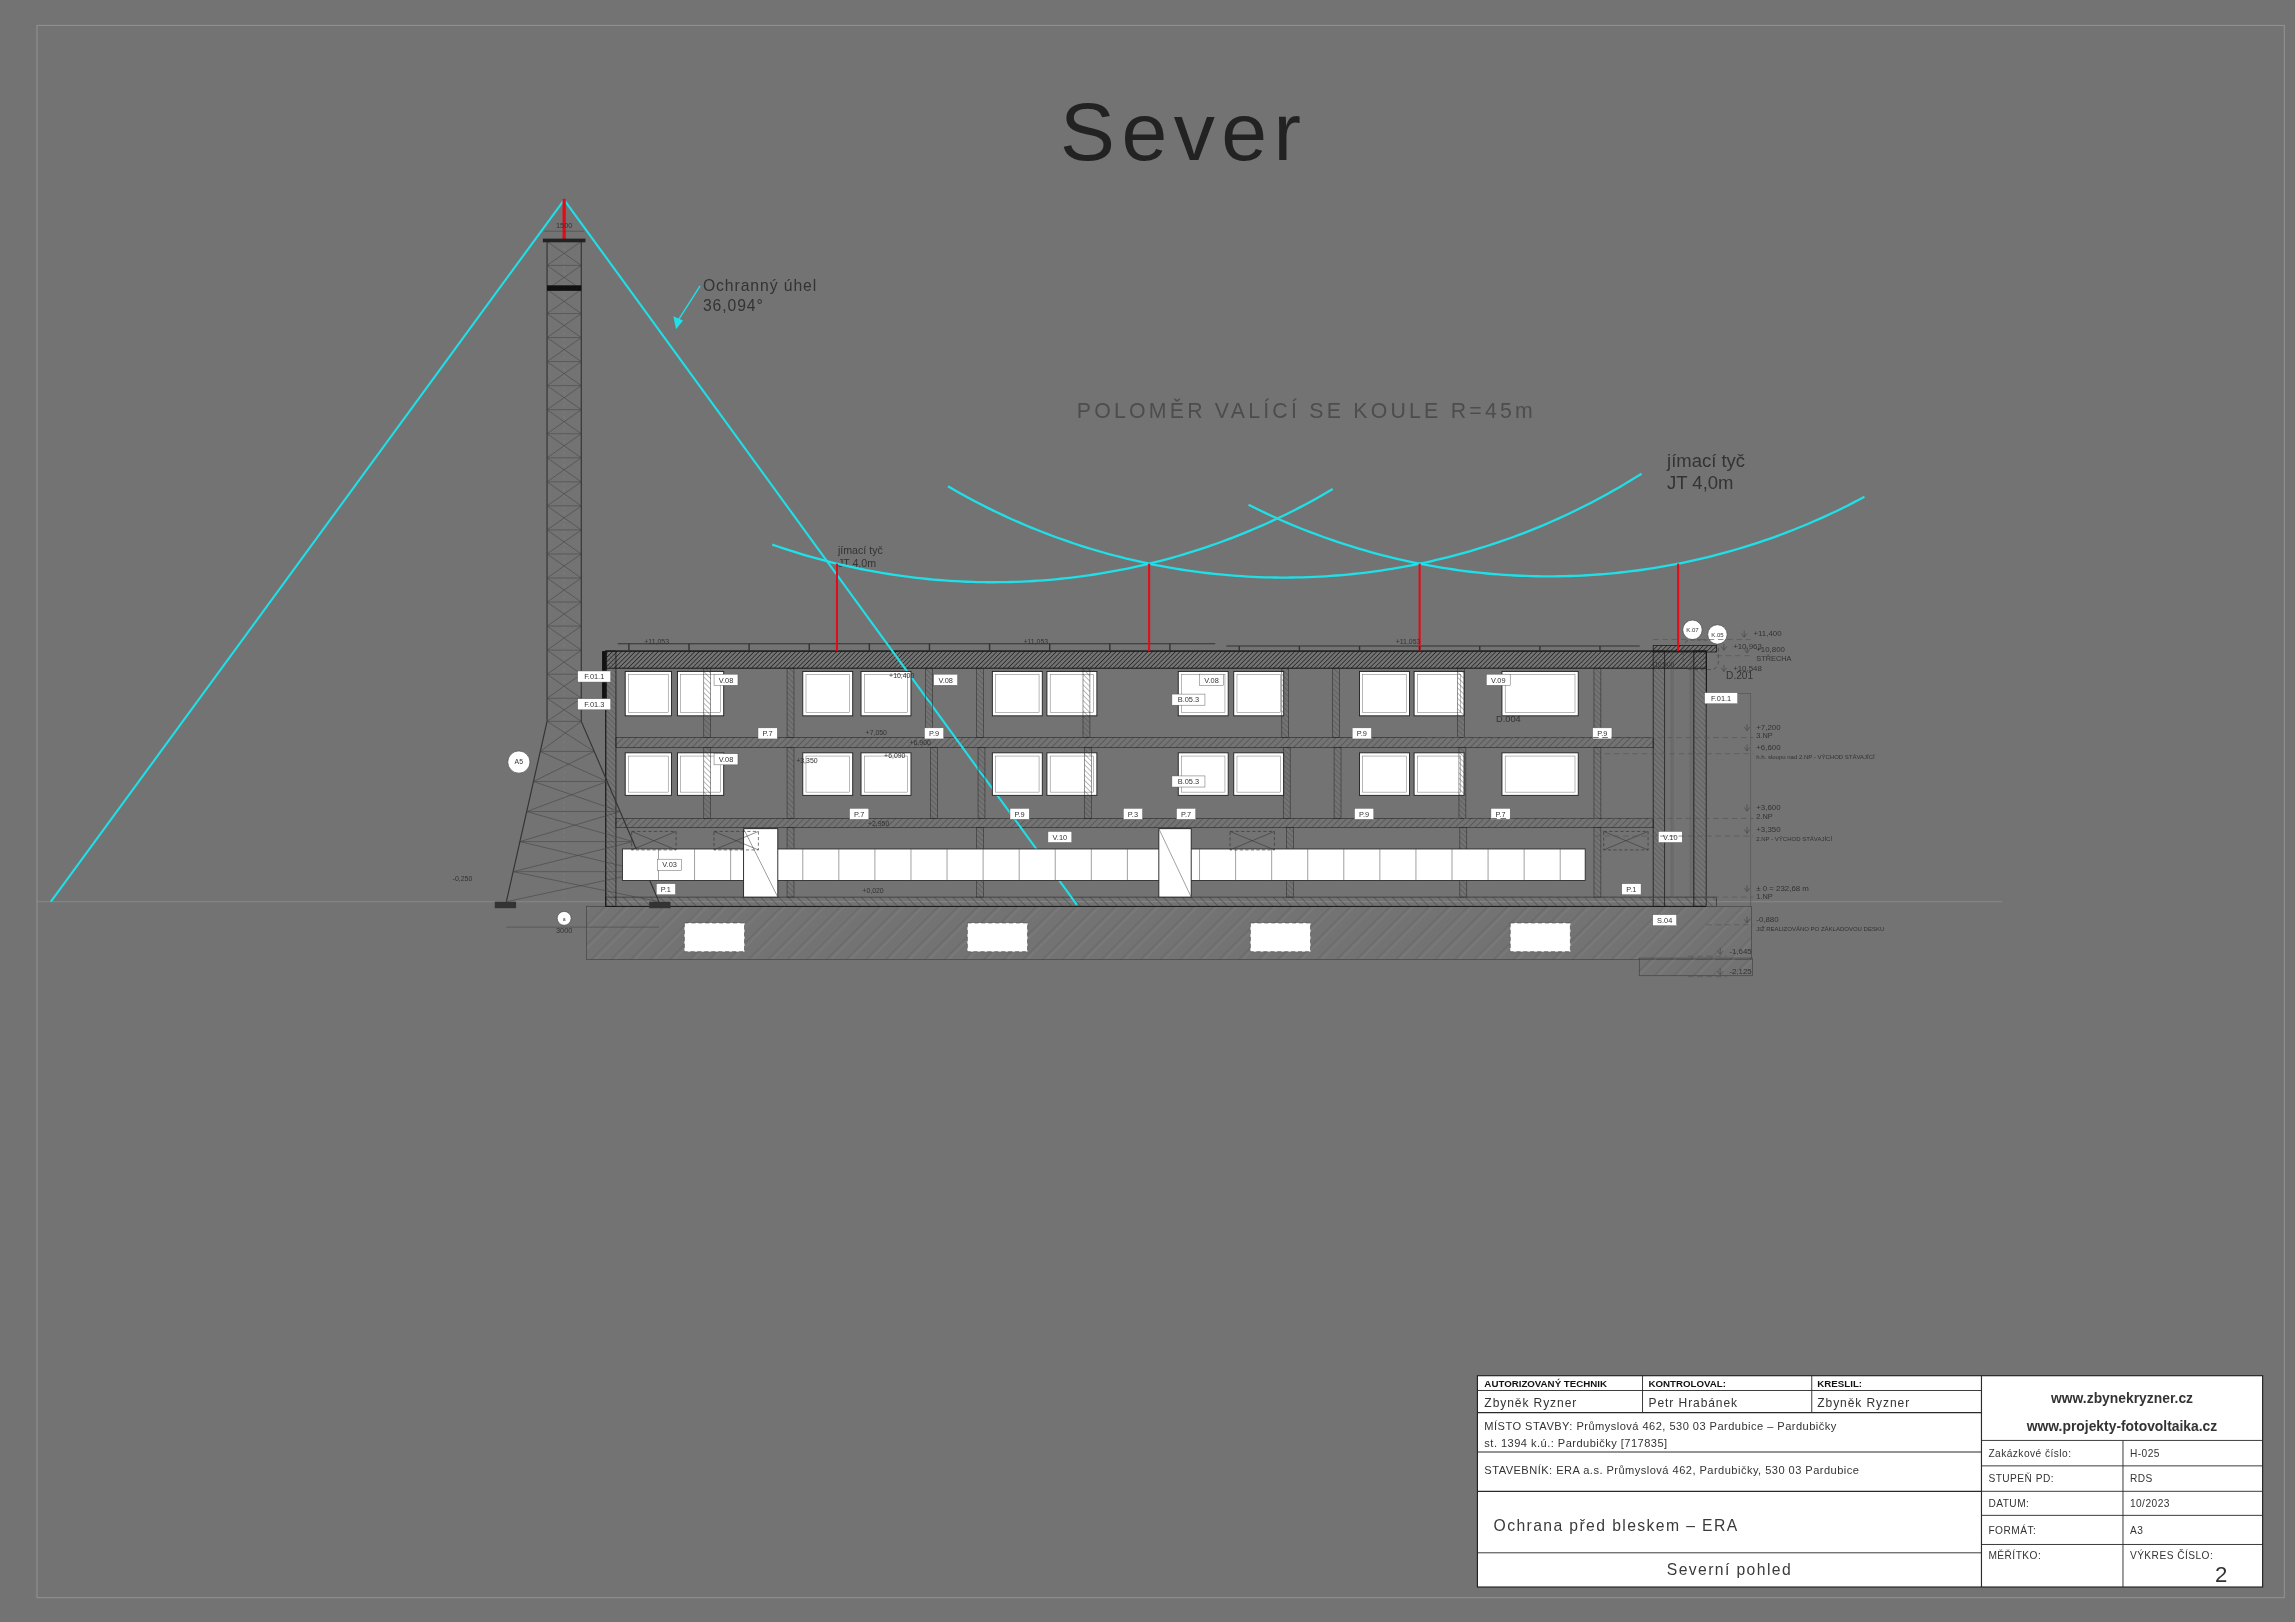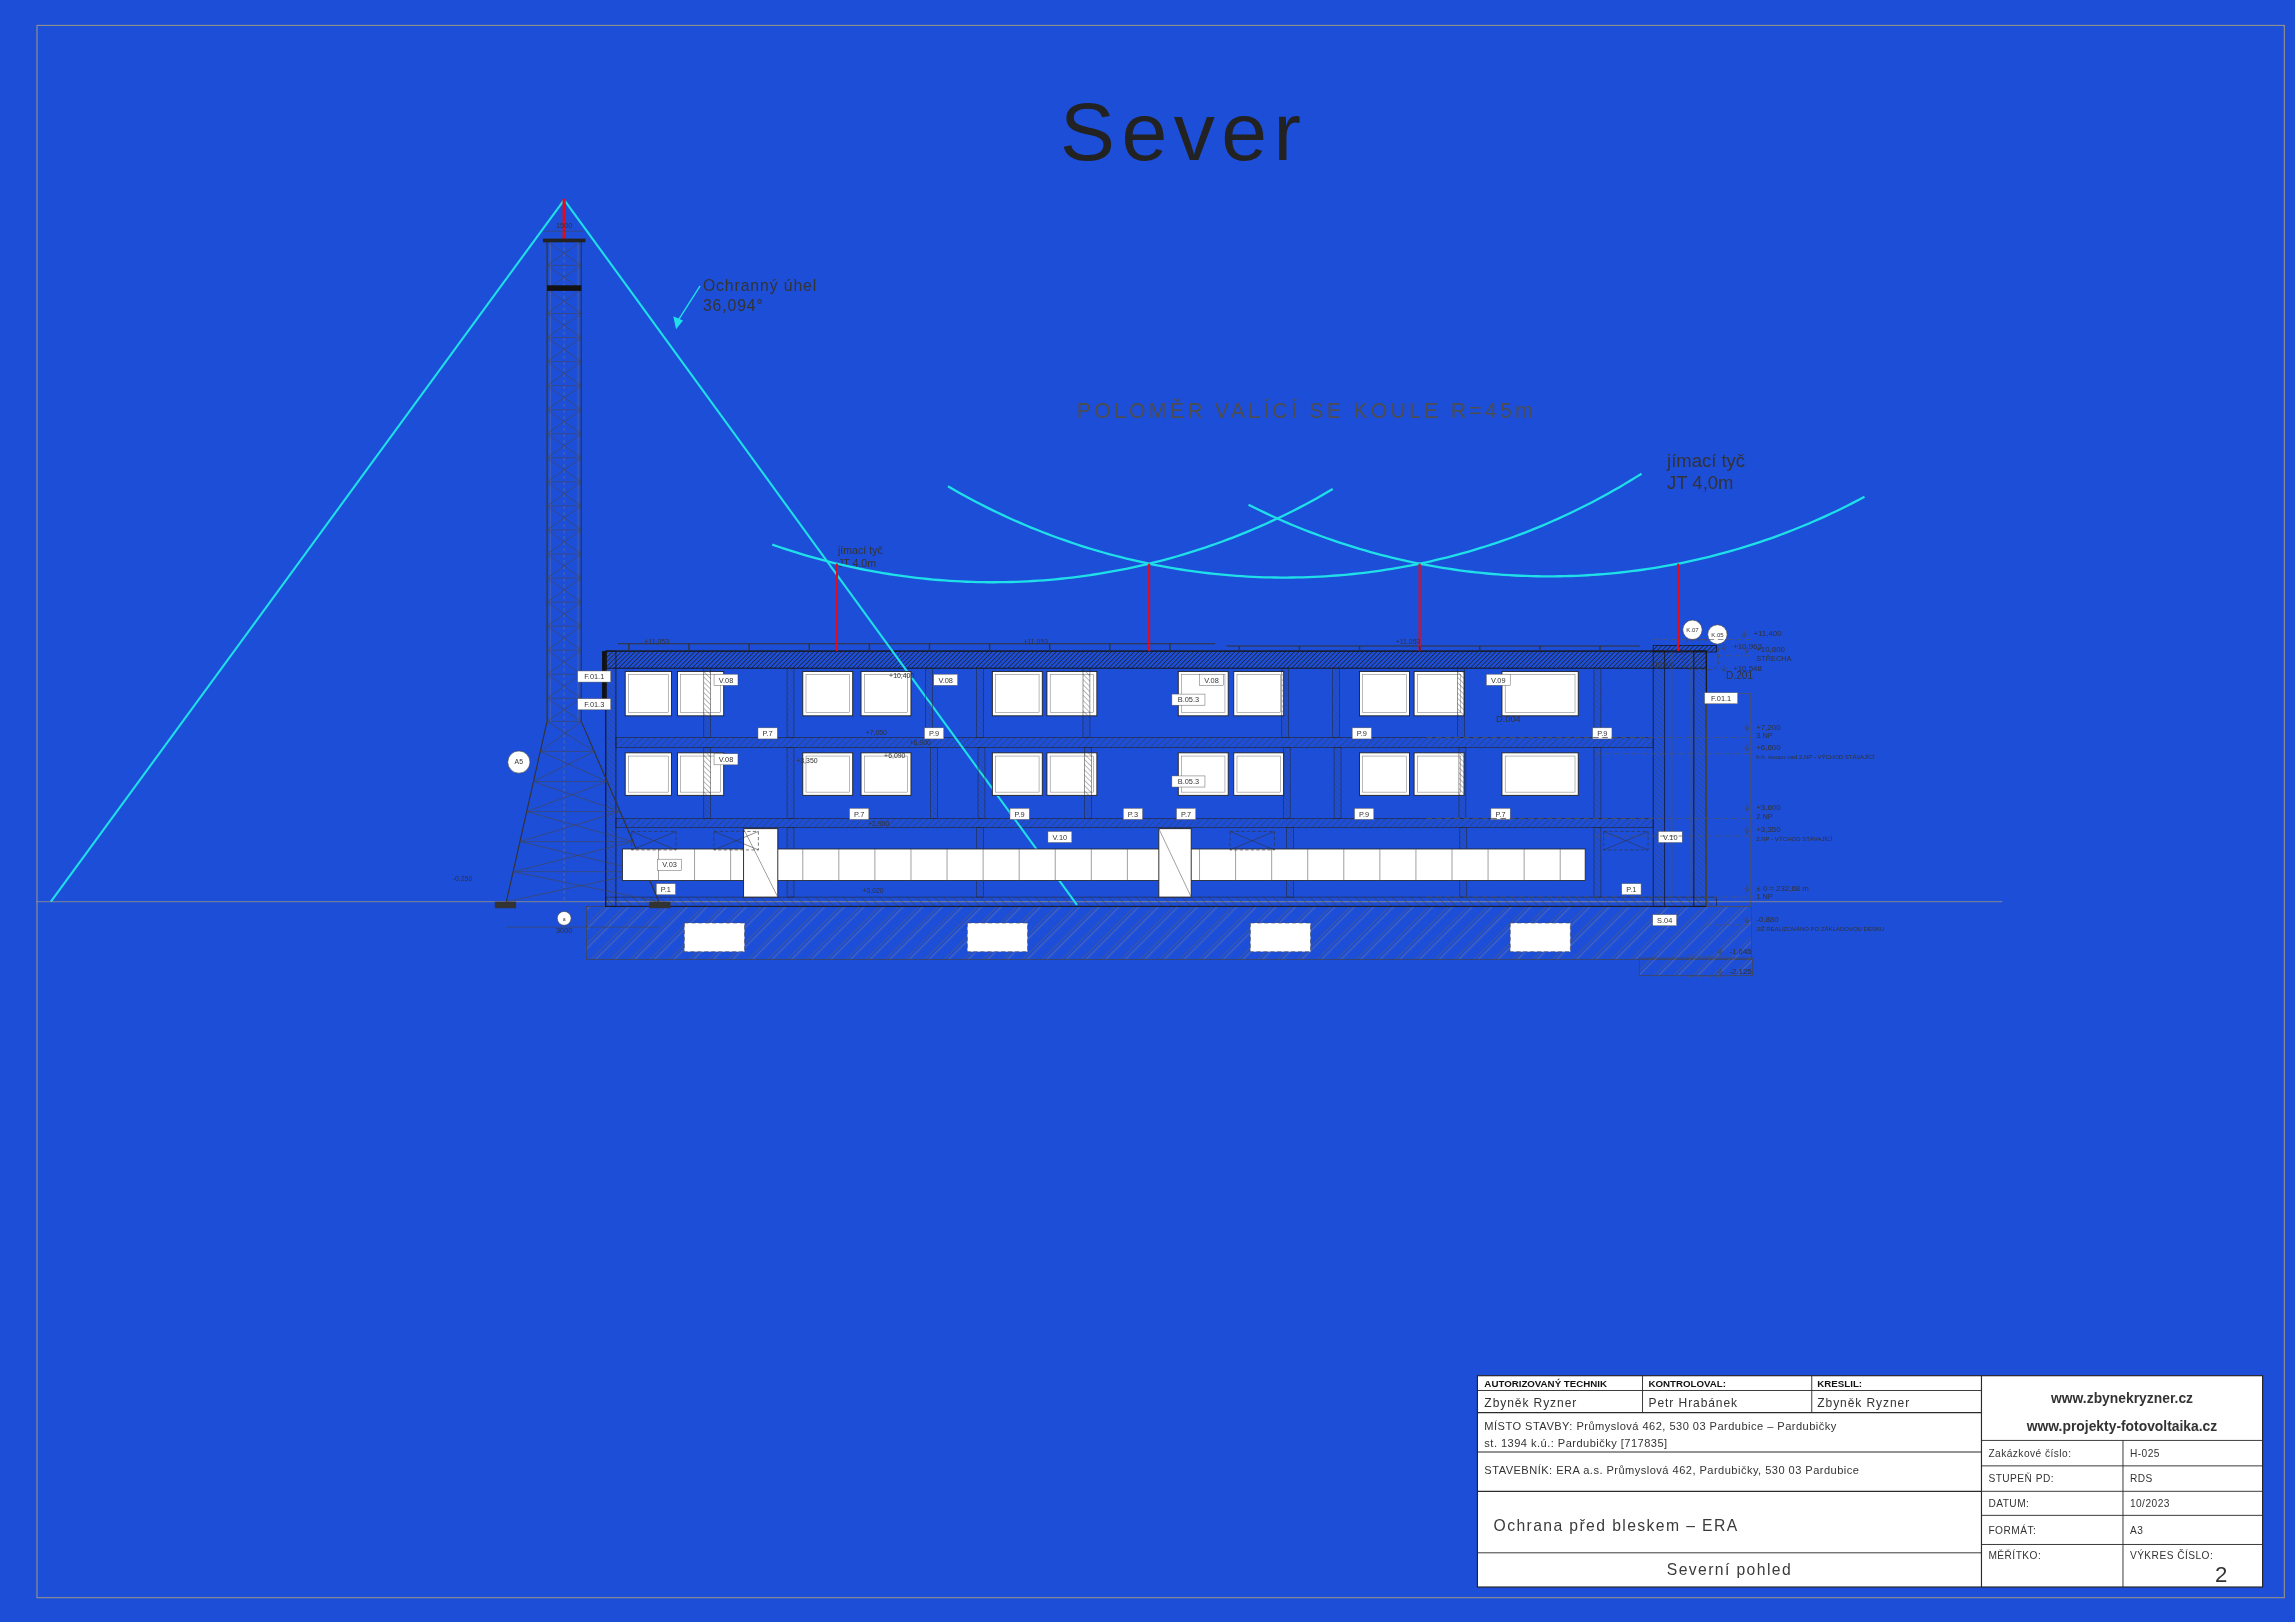--- a/index.html
+++ b/index.html
@@ -1,16 +1,16 @@
 <!DOCTYPE html>
 <html style="font-size:7.4px"><head>
 <meta charset="utf-8">
 <style>
   html,body{margin:0;padding:0;background:#fff;}
-  .sheet{position:relative;width:100%;aspect-ratio:4963/3509;background:#1d4ed8;overflow:hidden;}
+  .sheet{position:relative;width:100%;aspect-ratio:4963/3509;background:#737373;overflow:hidden;}
   svg{position:absolute;inset:0;width:100%;height:100%;display:block;
       font-family:"Liberation Sans","DejaVu Sans",sans-serif;}
   text{fill:#333;}
   .t-title{font-size:178px;letter-spacing:14px;fill:#222;font-weight:300;}
   .t-sphere{font-size:46px;letter-spacing:7px;fill:#4d4d4d;}
   .t-cyan{font-size:34px;letter-spacing:2px;}
   .t-red-big{font-size:40px;font-weight:500;}
   .t-red-small{font-size:23px;}
   .tb-head{font-size:21px;font-weight:bold;fill:#111;}
   .tb-name{font-size:26px;fill:#333;letter-spacing:2px;}

